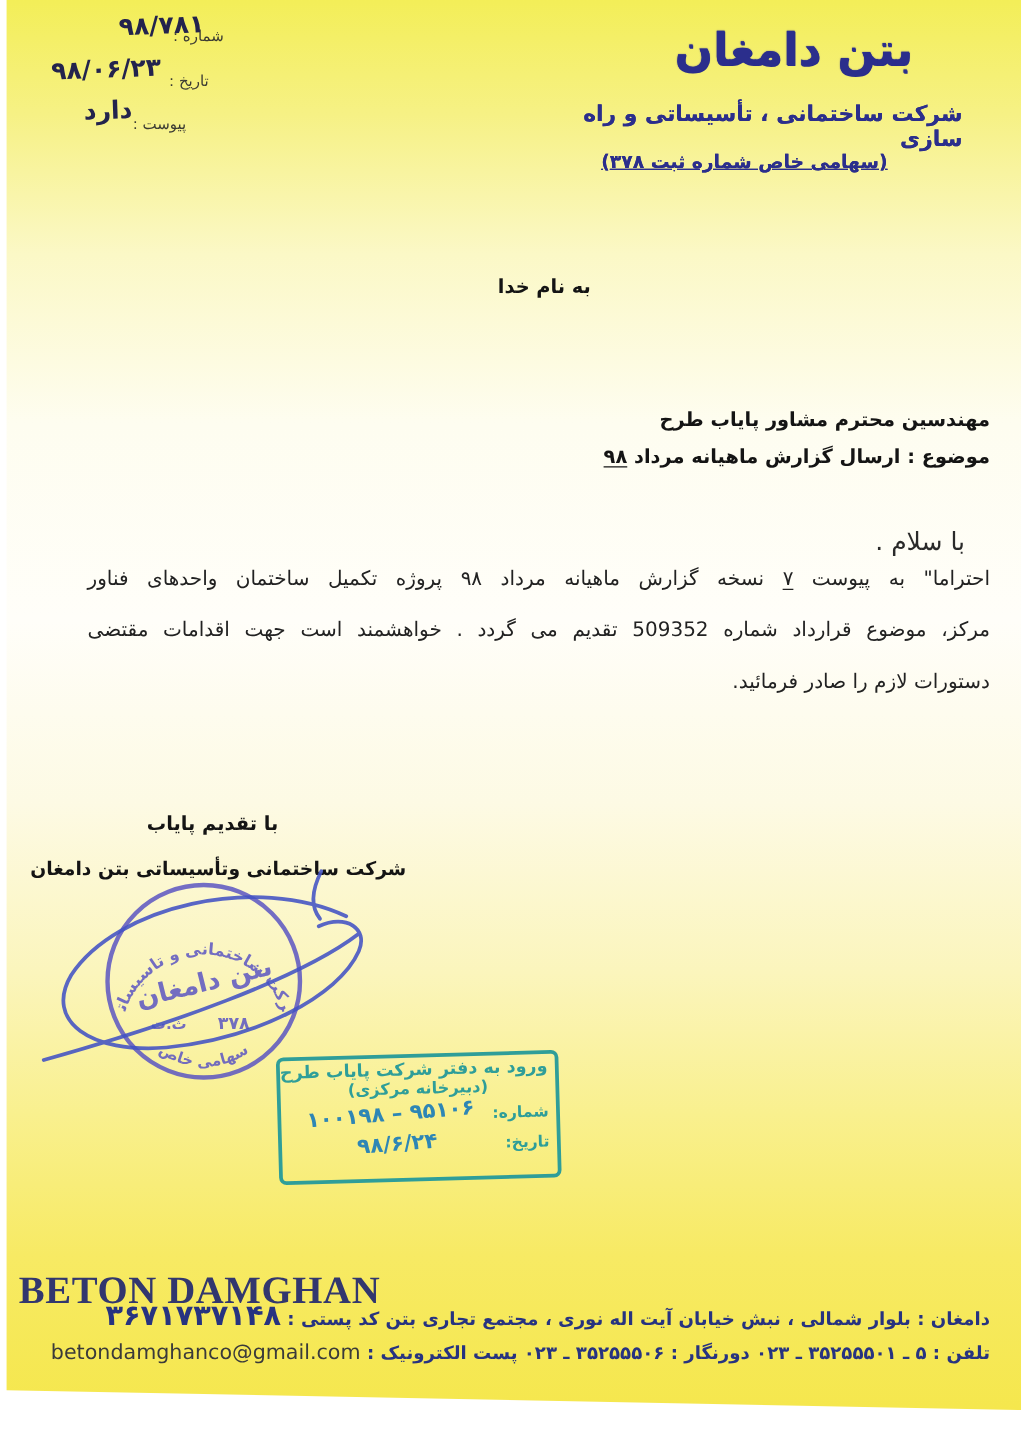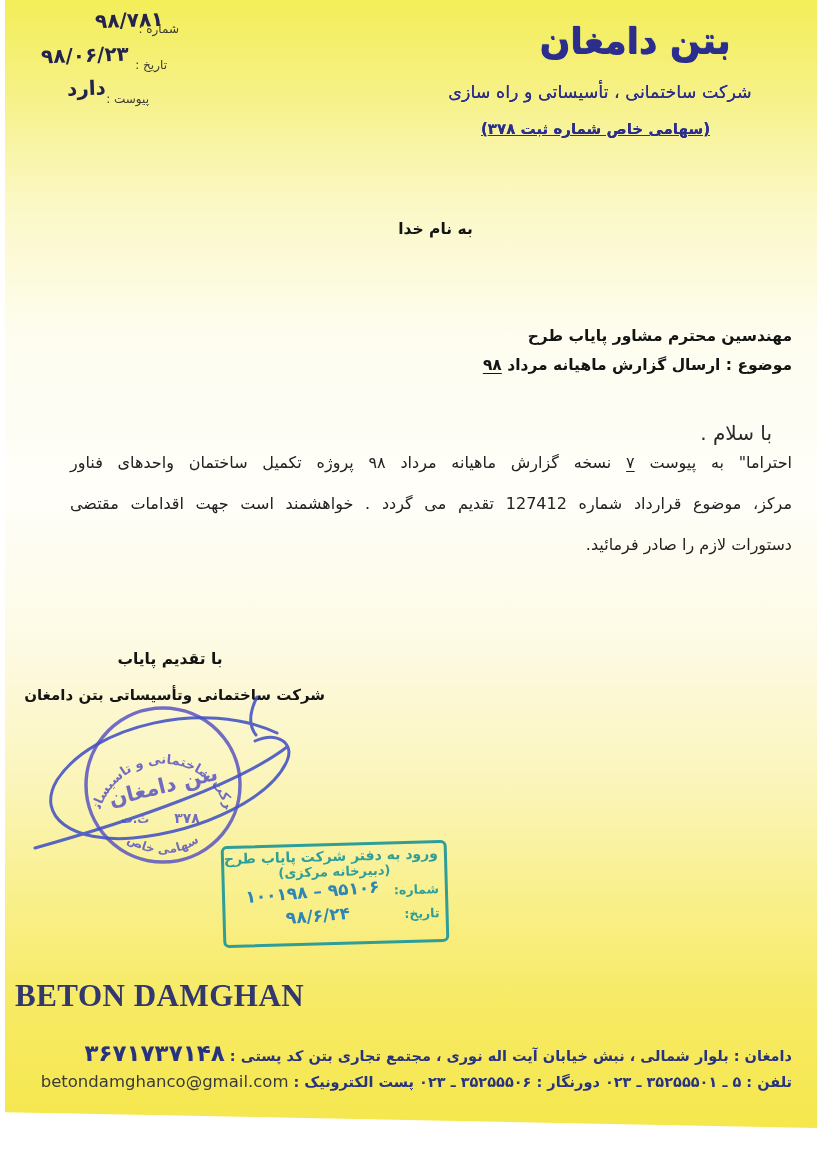--- a/index.html
+++ b/index.html
@@ -17,21 +17,21 @@
   .metafield{position:absolute;display:flex;direction:rtl;align-items:flex-start;
              color:#3b3b33;font-size:12px;flex-direction:column;}
   .metafield .lbl{white-space:nowrap;padding-left:4px;}
   .metafield .dots{flex:1;border-bottom:2px dotted #6b6b55;height:1px;margin-bottom:3px;}
   .hand{font-weight:bold;color:#23234d;letter-spacing:1px;
         font-size:20px;transform:rotate(-2deg);}
 
   
   .co-title{color:#2b2e8c;font-weight:bold;font-size:36px;text-align:center;
             text-shadow:0 0 1px #2b2e8c, 0.5px 0.5px 0 #2b2e8c;}
-  .co-sub{color:#2b2e8c;font-weight:normal;font-size:17.5px;text-align:center;
+  .co-sub{color:#2b2e8c;font-weight:bold;font-size:17.5px;
           text-shadow:0 0 0.5px #2b2e8c;}
   .co-reg{color:#2b2e8c;font-weight:bold;font-size:15px;text-align:center;
           text-shadow:0 0 0.5px #2b2e8c;}
 
   .bism{color:#141414;font-weight:bold;font-size:15.5px;text-align:center;}
   .line-bold{color:#141414;font-weight:bold;font-size:15.5px;white-space:nowrap;}
   .line-reg{color:#2a2a2a;font-size:20px;white-space:nowrap;}
   .para{color:#222;font-size:16px;line-height:41px;}
   .para .jline{text-align:justify;text-align-last:justify;white-space:normal;}
   .para .rline{text-align:right;}
@@ -91,21 +91,21 @@
     <div class="abs line-bold rtl" style="right:25px;top:356px;">
       <span>موضوع : ارسال گزارش ماهیانه مرداد </span><span class="u">۹۸</span>
     </div>
 
     <div class="abs line-reg rtl" style="right:45px;top:421px;">با سلام .</div>
 
     <div class="abs para rtl" style="right:25px;left:65px;top:442px;">
       <div class="jline">
         <span>احتراما" به پیوست </span><span class="u">۷</span><span> نسخه گزارش ماهیانه مرداد ۹۸ پروژه تکمیل ساختمان واحدهای فناور</span>
       </div>
-      <div class="jline">مرکز، موضوع قرارداد شماره 127412 تقدیم می گردد . خواهشمند است جهت اقدامات مقتضی</div>
+      <div class="jline">مرکز، موضوع قرارداد شماره 509352 تقدیم می گردد . خواهشمند است جهت اقدامات مقتضی</div>
       <div class="rline">دستورات لازم را صادر فرمائید.</div>
     </div>
 
     <div class="abs line-bold rtl" style="left:90px;top:650px;width:150px;text-align:center;">با تقدیم پایاب</div>
     <div class="abs line-bold rtl" style="left:50px;top:686px;width:270px;text-align:center;white-space:nowrap;font-size:15px;">شرکت ساختمانی وتأسیساتی بتن دامغان</div>
 
     <svg class="abs" style="left:10px;top:685px;" width="310" height="195" viewBox="0 0 310 195">
       <g opacity="0.85">
         <circle cx="148" cy="100" r="77" fill="none" stroke="#5b55c2" stroke-width="3.5"></circle>
         <path id="arcTop" d="M 86 122 A 66 66 0 0 1 210 122" fill="none"></path>
@@ -133,21 +133,21 @@
       <div class="row">
         <span class="slbl">شماره:</span>
         <span class="shand ltr">۱۰۰۱۹۸ – ۹۵۱۰۶</span>
       </div>
       <div class="row">
         <span class="slbl">تاریخ:</span>
         <span class="shand ltr">۹۸/۶/۲۴</span>
       </div>
     </div>
 
-    <div class="abs beton" style="left:10px;top:978px;">BETON DAMGHAN</div>
+    <div class="abs beton" style="left:10px;top:1014px;">BETON DAMGHAN</div>
 
     <div class="abs foot1" style="right:25px;top:1040px;">
       <span>دامغان : بلوار شمالی ، نبش خیابان آیت اله نوری ، مجتمع تجاری بتن کد پستی : </span><span class="pc">۳۶۷۱۷۳۷۱۴۸</span>
     </div>
     <div class="abs foot2" style="right:25px;top:1072px;">
       <span>تلفن : ۵ ـ ۳۵۲۵۵۵۰۱ ـ ۰۲۳ دورنگار : ۳۵۲۵۵۵۰۶ ـ ۰۲۳ پست الکترونیک : </span><span class="email ltr">betondamghanco@gmail.com</span>
     </div>
 
   </div>
 </div>

